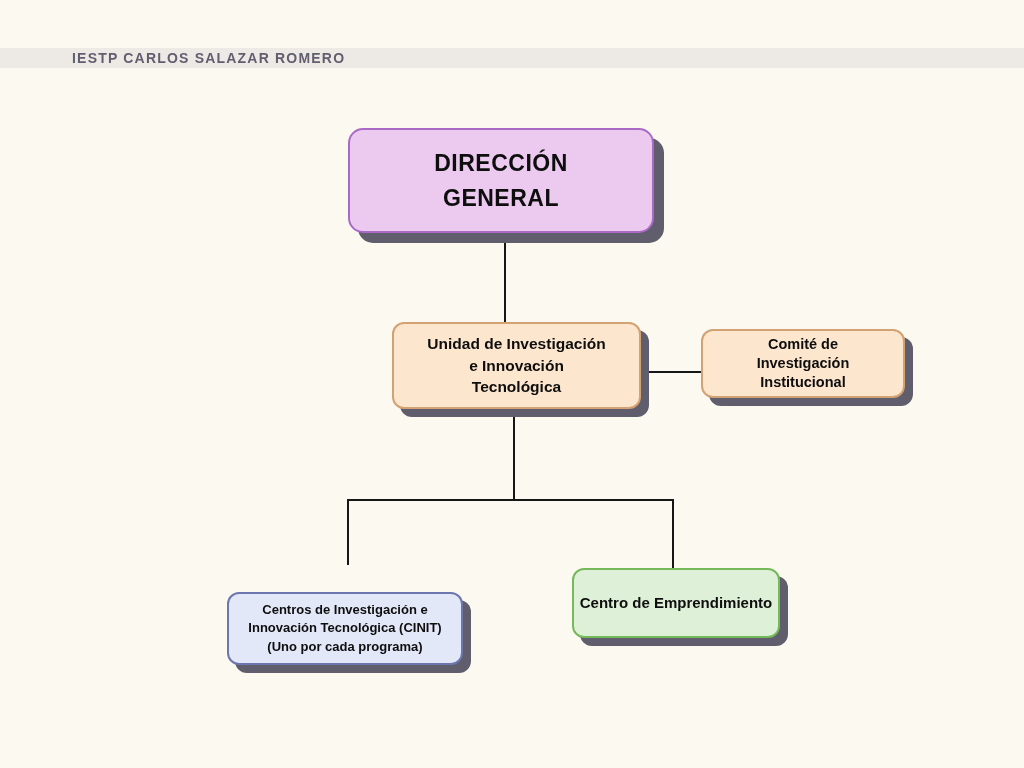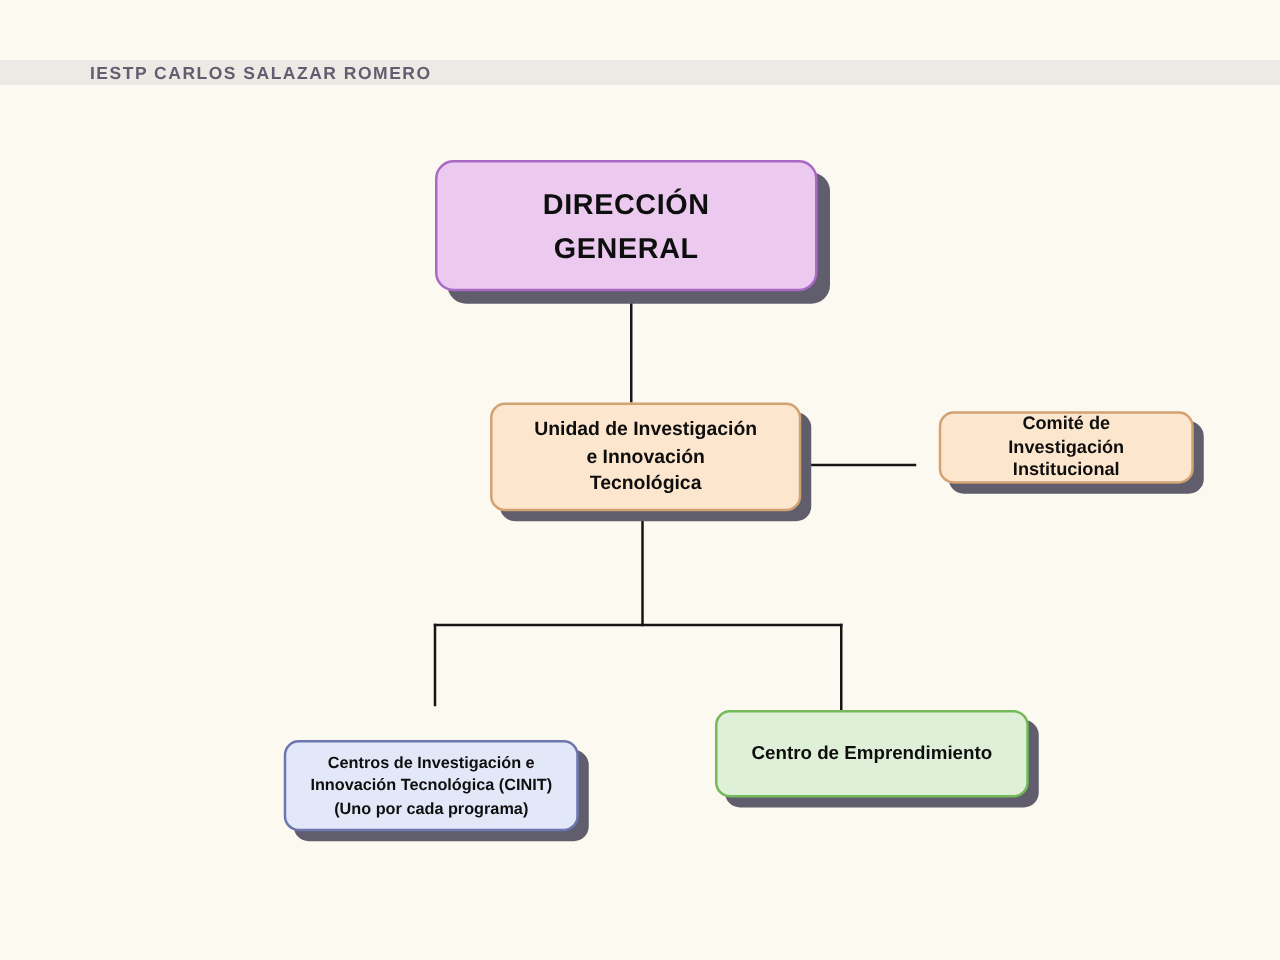--- a/index.html
+++ b/index.html
@@ -54,33 +54,33 @@
     box-shadow: 10px 10px 0 #605d6c;
     font-size: 23px; line-height: 1.5; letter-spacing: 0.5px;
   }
   #node-unidad {
     left: 392px; top: 322px; width: 249px; height: 87px;
     border-radius: 12px;
     box-shadow: 8px 8px 0 #605d6c;
     font-size: 15.5px; line-height: 1.38;
   }
   #node-comite {
-    left: 751px; top: 329px; width: 204px; height: 58px;
+    left: 701px; top: 329px; width: 204px; height: 69px;
     border-radius: 12px;
     box-shadow: 8px 8px 0 #605d6c;
     font-size: 14.5px; line-height: 1.3;
   }
   #node-cinit {
     left: 227px; top: 565px; width: 236px; height: 73px;
     border-radius: 12px;
     box-shadow: 8px 8px 0 #605d6c;
     font-size: 13px; line-height: 1.4; margin-top: 27px;
   }
   #node-emprendimiento {
-    left: 572px; top: 568px; width: 251px; height: 70px;
+    left: 572px; top: 568px; width: 208px; height: 70px;
     border-radius: 12px;
     box-shadow: 8px 8px 0 #605d6c;
     font-size: 15px; line-height: 1.3;
   }
 </style>
 </head>
 <body>
 
 <div class="page">
 

